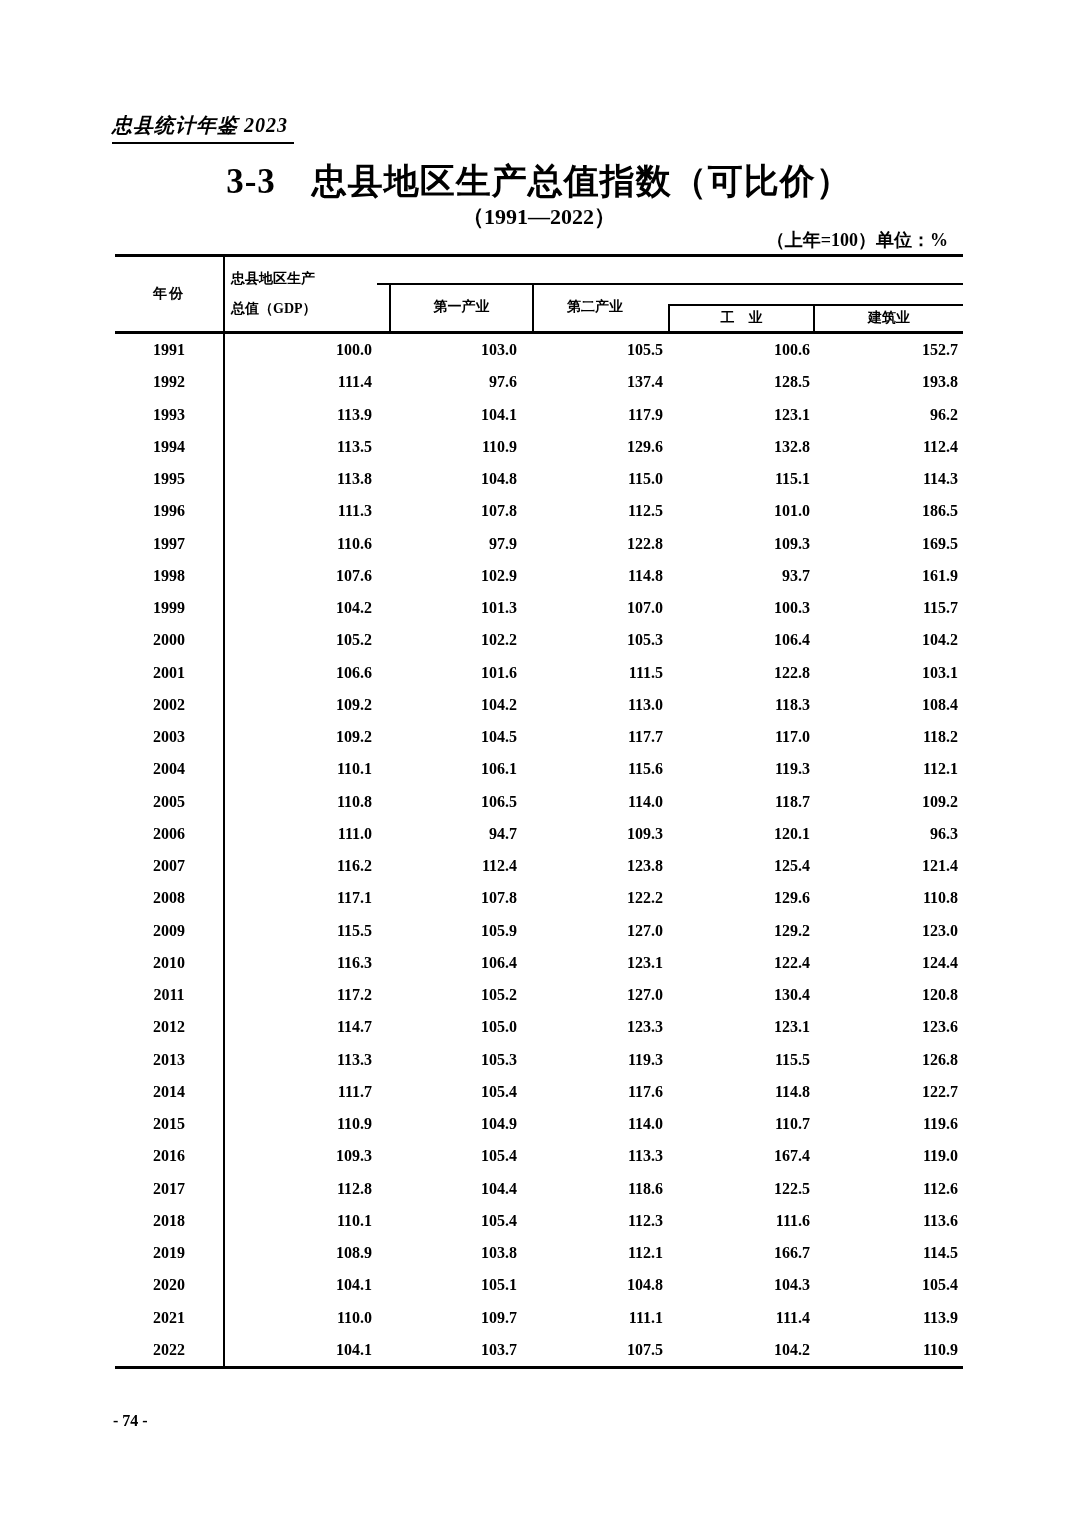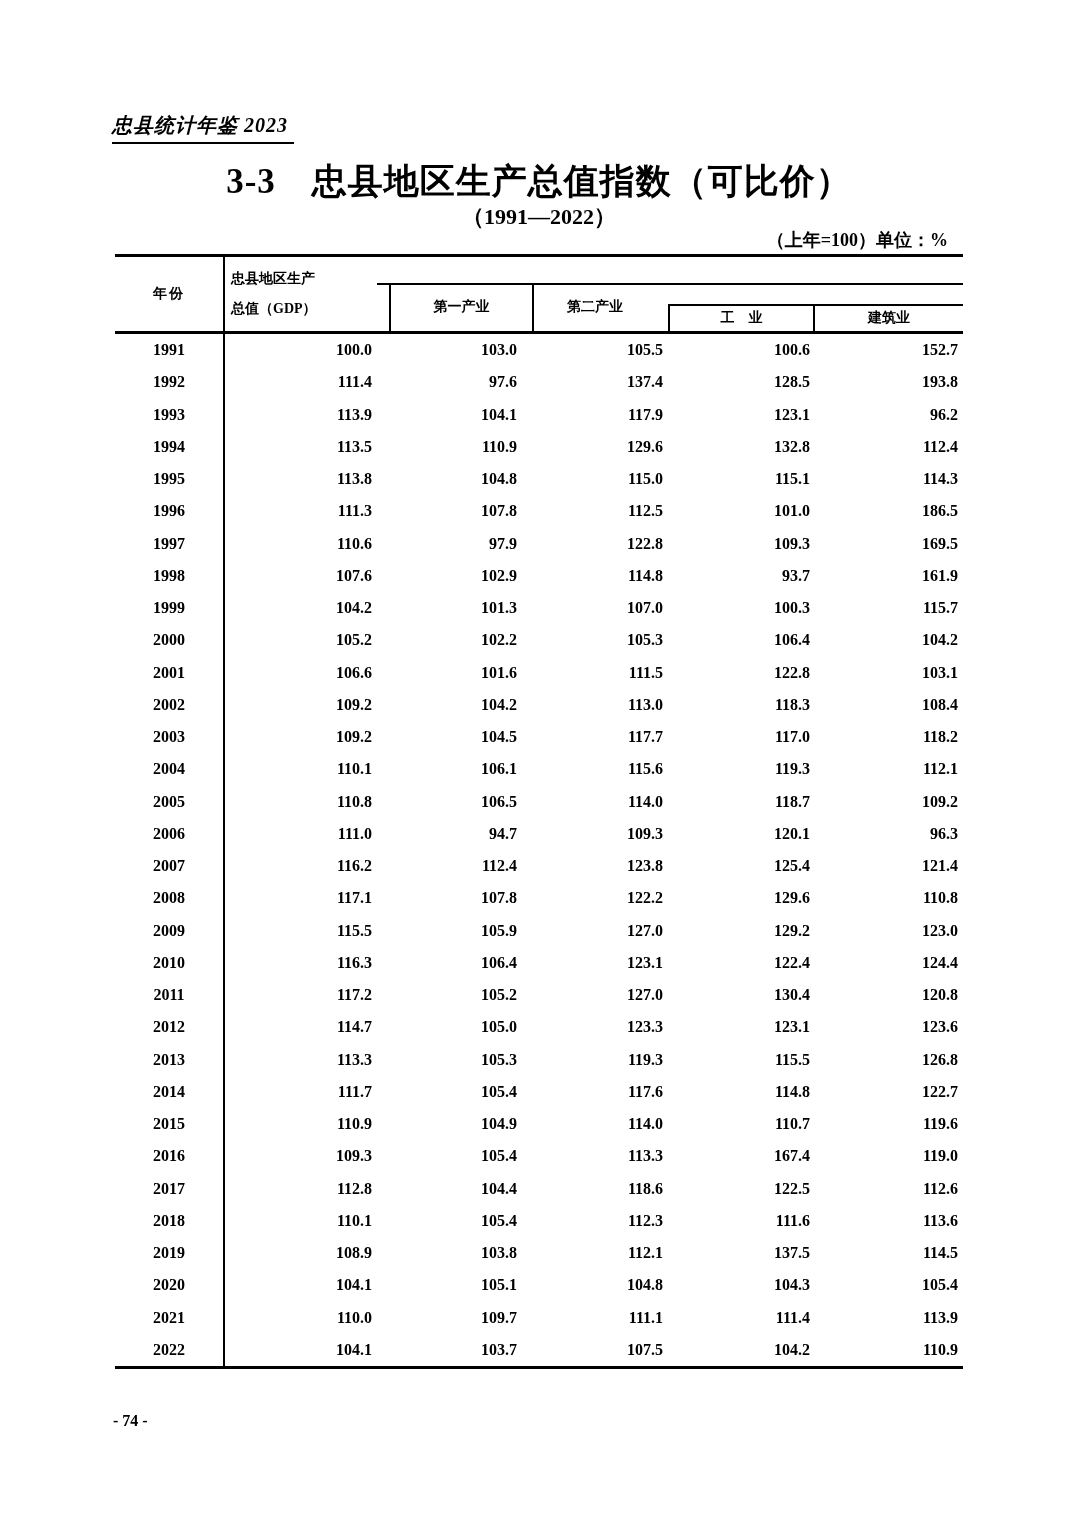--- a/index.html
+++ b/index.html
@@ -413,21 +413,21 @@
     <div class="td-num td-primary">105.4</div>
     <div class="td-num td-secondary">112.3</div>
     <div class="td-num td-industry">111.6</div>
     <div class="td-num td-construction">113.6</div>
   </div>
         <div class="trow">
     <div class="td-year">2019</div>
     <div class="td-num td-gdp">108.9</div>
     <div class="td-num td-primary">103.8</div>
     <div class="td-num td-secondary">112.1</div>
-    <div class="td-num td-industry">137.5</div>
+    <div class="td-num td-industry">166.7</div>
     <div class="td-num td-construction">114.5</div>
   </div>
         <div class="trow">
     <div class="td-year">2020</div>
     <div class="td-num td-gdp">104.1</div>
     <div class="td-num td-primary">105.1</div>
     <div class="td-num td-secondary">104.8</div>
     <div class="td-num td-industry">104.3</div>
     <div class="td-num td-construction">105.4</div>
   </div>

